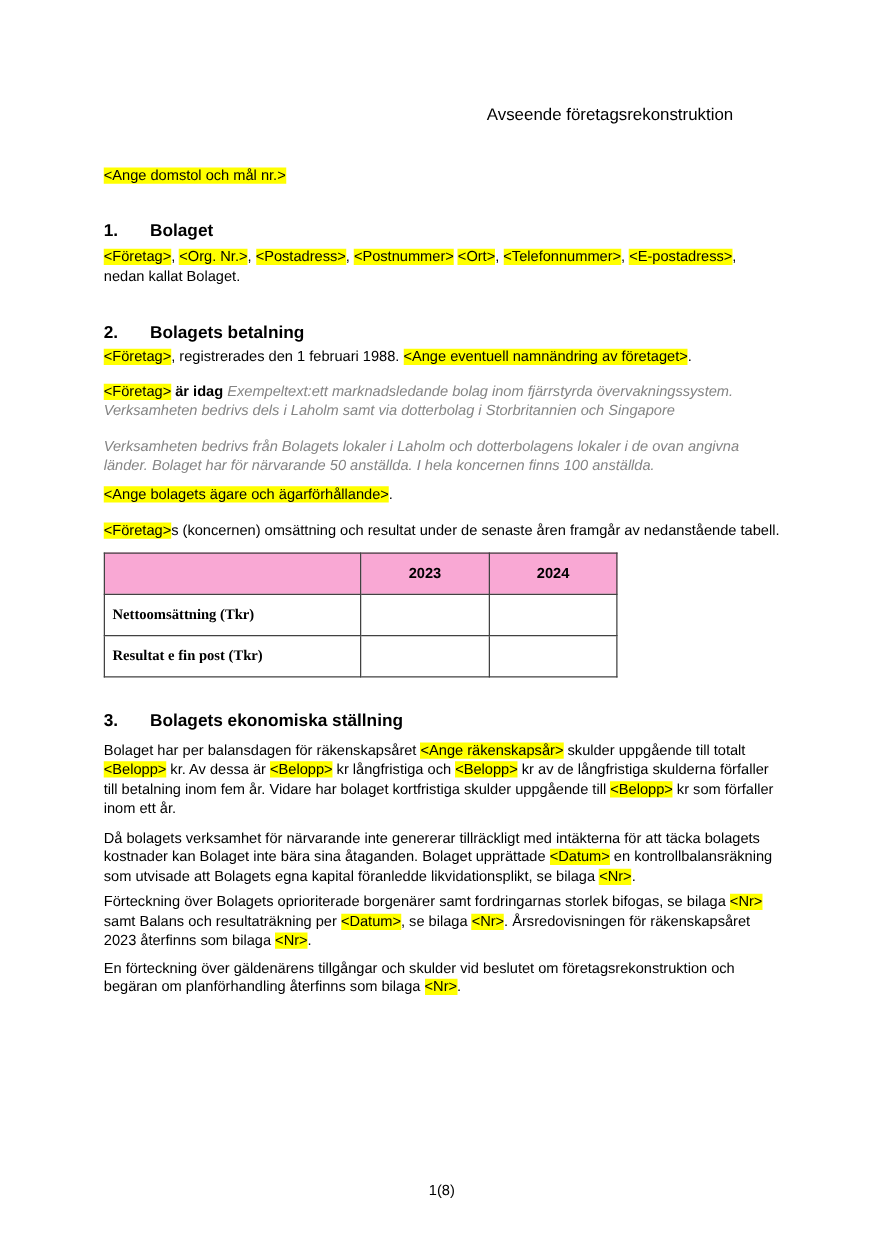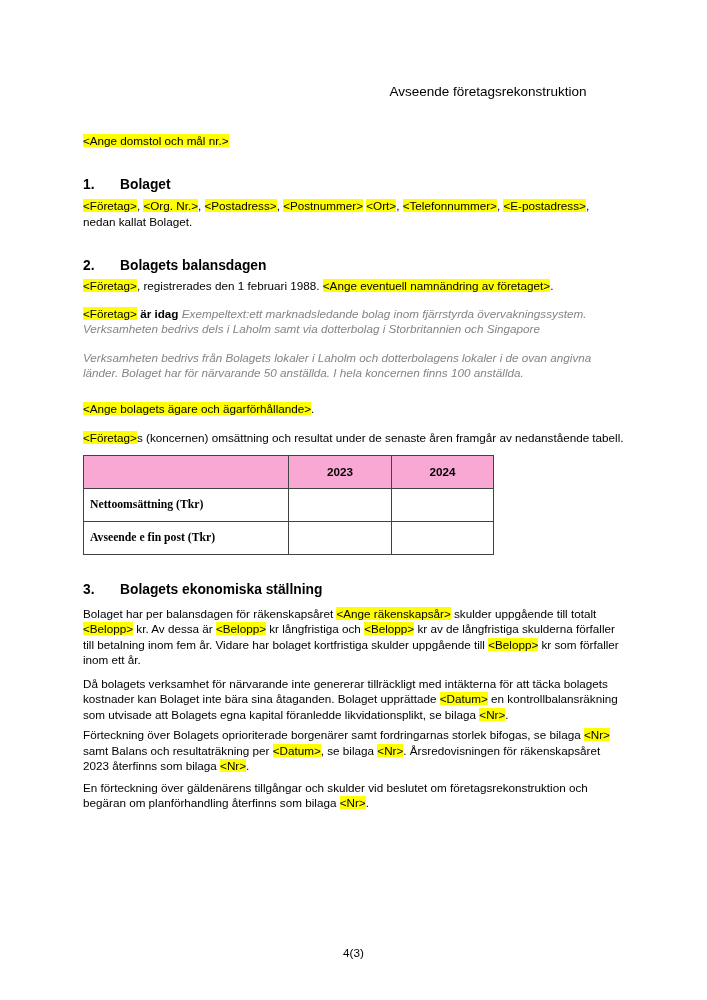--- a/index.html
+++ b/index.html
@@ -19,21 +19,21 @@
   .hl{background:var(--hl,#ffff00);}
   .bold{font-weight:bold;}
   .example{color:var(--ex,#848484);font-style:italic;}
   .m-court{margin-top:33px;}
   .m-h1{margin-top:29px;}
   .m-p1{margin-top:5px;}
   .m-h2{margin-top:29px;}
   .m-p2a{margin-top:4px;}
   .m-p2b{margin-top:12px;}
   .m-p2c{margin-top:13px;}
-  .m-p2d{margin-top:20px;}
+  .m-p2d{margin-top:7px;}
   .m-p2e{margin-top:14px;}
   .m-table{margin-top:9px;}
   .m-h3{margin-top:27px;}
   .m-p3a{margin-top:8px;}
   .m-p3b{margin-top:8px;}
   .m-p3c{margin-top:5px;}
   .m-p3d{margin-top:6px;}
   table.fin-table{border-collapse:collapse;table-layout:fixed;width:410px;}
   table.fin-table td{border:1px solid #424242;height:32px;font-size:11.7px;vertical-align:middle;padding:0;}
   table.fin-table .hdr td{background:#f9a8d4;font-weight:bold;text-align:center;}
@@ -53,21 +53,21 @@
     <p class="para m-court"><span class="hl">&lt;Ange domstol och mål nr.&gt;</span></p>
 
     <div class="heading m-h1">
       <span class="hnum">1.</span>
       <span class="htitle">Bolaget</span>
     </div>
     <p class="para m-p1"><span class="hl">&lt;Företag&gt;</span><span>, </span><span class="hl">&lt;Org. Nr.&gt;</span><span>, </span><span class="hl">&lt;Postadress&gt;</span><span>, </span><span class="hl">&lt;Postnummer&gt;</span><span> </span><span class="hl">&lt;Ort&gt;</span><span>, </span><span class="hl">&lt;Telefonnummer&gt;</span><span>, </span><span class="hl">&lt;E-postadress&gt;</span><span>, nedan kallat Bolaget.</span></p>
 
     <div class="heading m-h2">
       <span class="hnum">2.</span>
-      <span class="htitle">Bolagets balansdagen</span>
+      <span class="htitle">Bolagets betalning</span>
     </div>
     <p class="para m-p2a"><span class="hl">&lt;Företag&gt;</span><span>, registrerades den 1 februari 1988. </span><span class="hl">&lt;Ange eventuell namnändring av företaget&gt;</span><span>.</span></p>
     <p class="para m-p2b"><span class="hl">&lt;Företag&gt;</span><span class="bold"> är idag </span><span class="example">Exempeltext:ett marknadsledande bolag inom fjärrstyrda övervakningssystem. Verksamheten bedrivs dels i Laholm samt via dotterbolag i Storbritannien och Singapore</span></p>
     <p class="para m-p2c"><span class="example">Verksamheten bedrivs från Bolagets lokaler i Laholm och dotterbolagens lokaler i de ovan angivna länder. Bolaget har för närvarande 50 anställda. I hela koncernen finns 100 anställda.</span></p>
     <p class="para m-p2d"><span class="hl">&lt;Ange bolagets ägare och ägarförhållande&gt;</span><span>.</span></p>
     <p class="para m-p2e"><span class="hl">&lt;Företag&gt;</span><span>s (koncernen) omsättning och resultat under de senaste åren framgår av nedanstående tabell.</span></p>
 
     <table class="fin-table m-table">
       <colgroup>
         <col style="width:205px">
@@ -79,32 +79,32 @@
         <td></td>
         <td>2023</td>
         <td>2024</td>
       </tr>
       <tr>
         <td class="lbl">Nettoomsättning (Tkr)</td>
         <td></td>
         <td></td>
       </tr>
       <tr>
-        <td class="lbl">Avseende e fin post (Tkr)</td>
+        <td class="lbl">Resultat e fin post (Tkr)</td>
         <td></td>
         <td></td>
       </tr>
     </tbody>
       </table>
 
     <div class="heading m-h3">
       <span class="hnum">3.</span>
       <span class="htitle">Bolagets ekonomiska ställning</span>
     </div>
     <p class="para m-p3a"><span>Bolaget har per balansdagen för räkenskapsåret </span><span class="hl">&lt;Ange räkenskapsår&gt;</span><span> skulder uppgående till totalt </span><span class="hl">&lt;Belopp&gt;</span><span> kr. Av dessa är </span><span class="hl">&lt;Belopp&gt;</span><span> kr långfristiga och </span><span class="hl">&lt;Belopp&gt;</span><span> kr av de långfristiga skulderna förfaller till betalning inom fem år. Vidare har bolaget kortfristiga skulder uppgående till </span><span class="hl">&lt;Belopp&gt;</span><span> kr som förfaller inom ett år.</span></p>
     <p class="para m-p3b"><span>Då bolagets verksamhet för närvarande inte genererar tillräckligt med intäkterna för att täcka bolagets kostnader kan Bolaget inte bära sina åtaganden. Bolaget upprättade </span><span class="hl">&lt;Datum&gt;</span><span> en kontrollbalansräkning som utvisade att Bolagets egna kapital föranledde likvidationsplikt, se bilaga </span><span class="hl">&lt;Nr&gt;</span><span>.</span></p>
     <p class="para m-p3c"><span>Förteckning över Bolagets oprioriterade borgenärer samt fordringarnas storlek bifogas, se bilaga </span><span class="hl">&lt;Nr&gt;</span><span> samt Balans och resultaträkning per </span><span class="hl">&lt;Datum&gt;</span><span>, se bilaga </span><span class="hl">&lt;Nr&gt;</span><span>. Årsredovisningen för räkenskapsåret 2023 återfinns som bilaga </span><span class="hl">&lt;Nr&gt;</span><span>.</span></p>
     <p class="para m-p3d"><span>En förteckning över gäldenärens tillgångar och skulder vid beslutet om företagsrekonstruktion och begäran om planförhandling återfinns som bilaga </span><span class="hl">&lt;Nr&gt;</span><span>.</span></p>
 
   </div>
 
-  <div class="footer">4(3)</div>
+  <div class="footer">1(8)</div>
 </div>
 
 </body></html>

